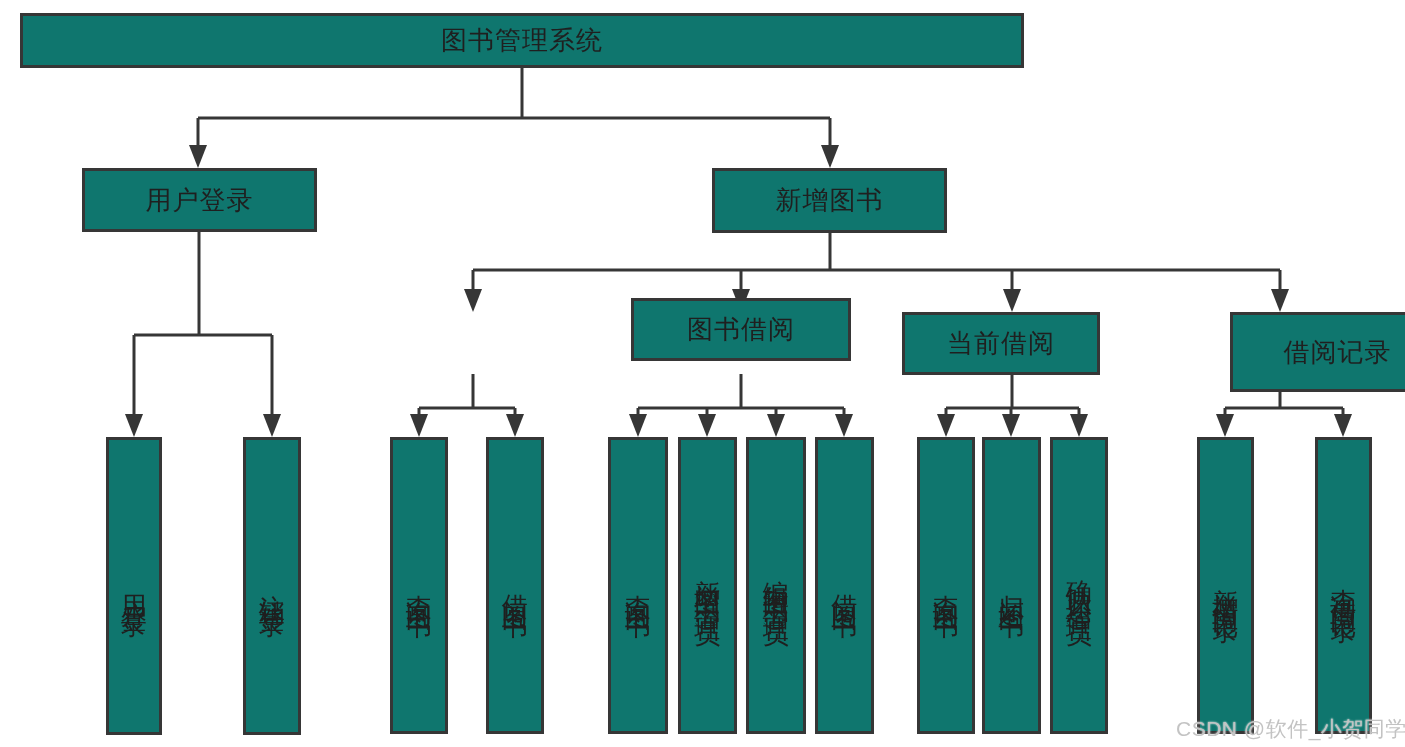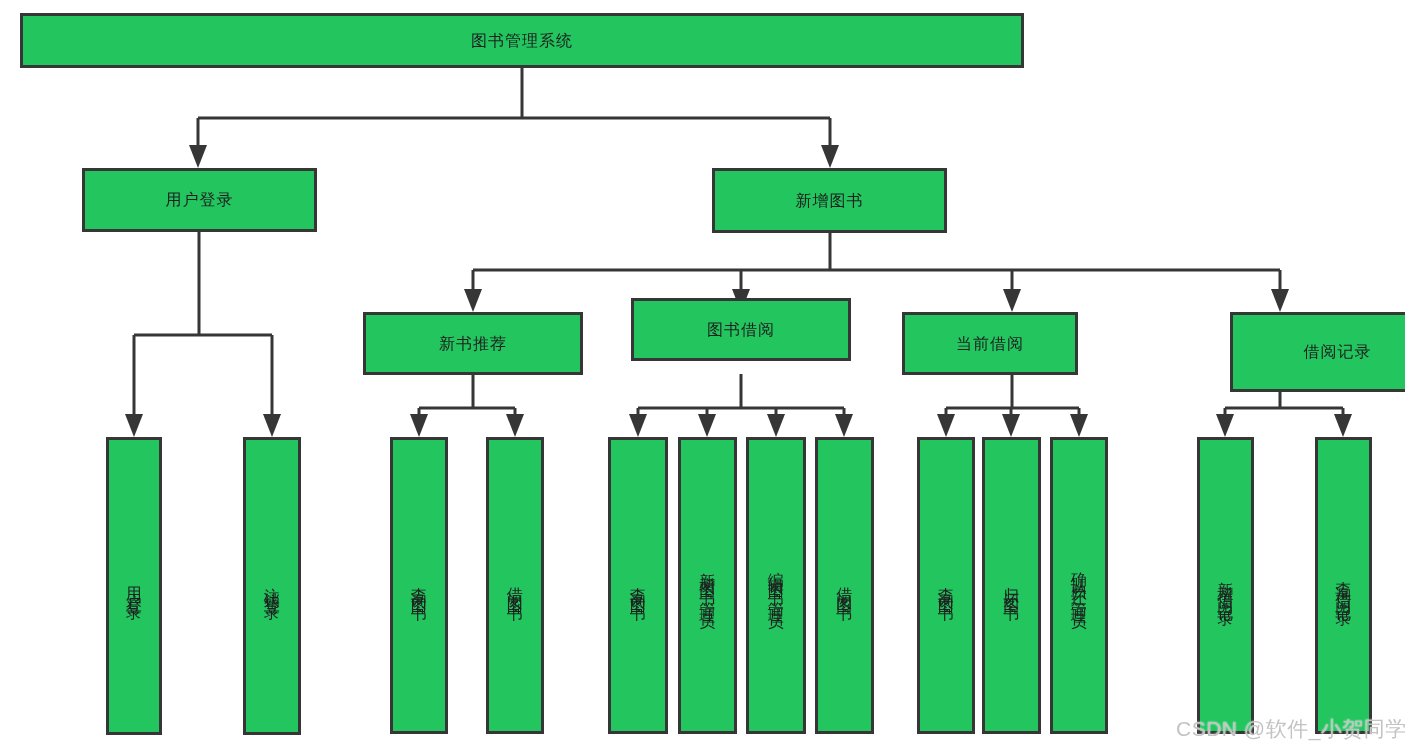--- a/index.html
+++ b/index.html
@@ -7,23 +7,23 @@
     position:relative; width:1405px; height:747px;
     background:var(--background,#ffffff);
     font-family:"Liberation Sans", sans-serif;
     overflow:hidden;
   }
   svg.connectors { position:absolute; left:0; top:0; }
   .cl { stroke:var(--line,#363636); stroke-width:3; fill:none; }
   .ah { fill:var(--line,#363636); stroke:none; }
   .box {
     position:absolute; box-sizing:border-box;
-    border:3px solid var(--line,#363636); background:#22c55e;
+    border:3px solid var(--line,#363636); background:#0f766e;
     display:flex; align-items:center; justify-content:center;
-    color:var(--ink,#1f1f1f); font-size:16px; line-height:1.1;
+    color:var(--ink,#1f1f1f); font-size:26px; line-height:1.1;
     text-align:center;
   }
   .h { letter-spacing:1px; }
   .v { writing-mode:vertical-rl; text-orientation:mixed; letter-spacing:6px; }
   .watermark {
     position:absolute; left:1176px; top:715px; z-index:5;
     font-size:21px; letter-spacing:0.5px; white-space:nowrap;
     color:var(--watermark,#c3c3c3);
     text-shadow:0 0 2px #ffffff;
   }
@@ -94,23 +94,22 @@
     <polygon class="ah" points="1216,414 1234,414 1225,437"></polygon>
     <line class="cl" x1="1343" y1="408" x2="1343" y2="417"></line>
     <polygon class="ah" points="1334,414 1352,414 1343,437"></polygon>
   </svg>
 
   <div class="box h" style="left:20px;top:13px;width:1004px;height:55px">图书管理系统</div>
 
   <div class="box h" style="left:82px;top:168px;width:235px;height:64px">用户登录</div>
   <div class="box h" style="left:712px;top:168px;width:235px;height:65px">新增图书</div>
 
-  <div class="box h" style="left:363px;top:312px;width:220px;height:63px">新书推荐</div>
   <div class="box h" style="left:631px;top:298px;width:220px;height:63px">图书借阅</div>
-  <div class="box h" style="left:902px;top:312px;width:176px;height:63px">当前借阅</div>
+  <div class="box h" style="left:902px;top:312px;width:198px;height:63px">当前借阅</div>
   <div class="box h" style="left:1230px;top:312px;width:215px;height:80px">借阅记录</div>
 
   <div class="box v" style="left:106px;top:437px;width:56px;height:298px">用户登录</div>
   <div class="box v" style="left:243px;top:437px;width:58px;height:298px">注销登录</div>
 
   <div class="box v" style="left:390px;top:437px;width:58px;height:297px">查询图书</div>
   <div class="box v" style="left:486px;top:437px;width:58px;height:297px">借阅图书</div>
 
   <div class="box v" style="left:608px;top:437px;width:60px;height:297px">查询图书</div>
   <div class="box v" style="left:678px;top:437px;width:59px;height:297px">新增图书（管理员）</div>

